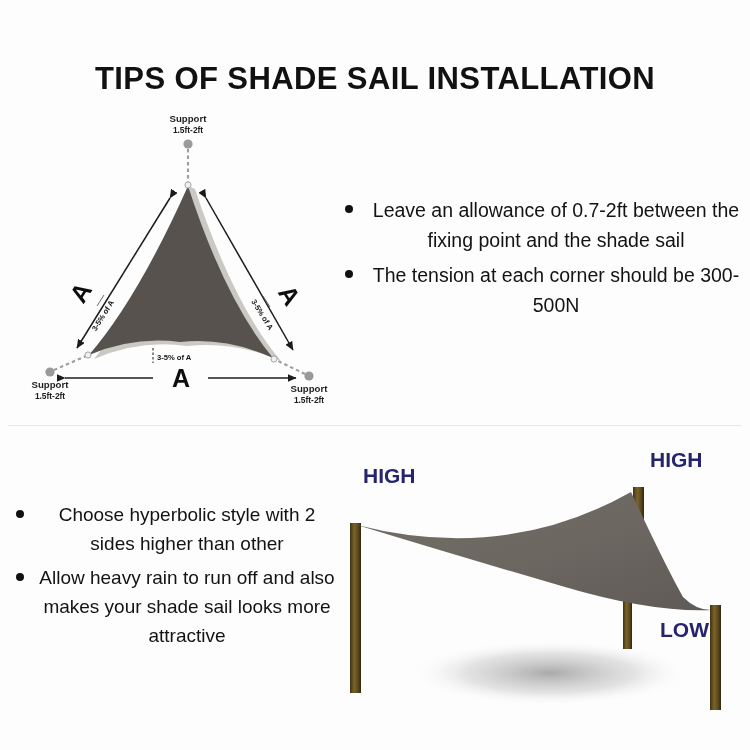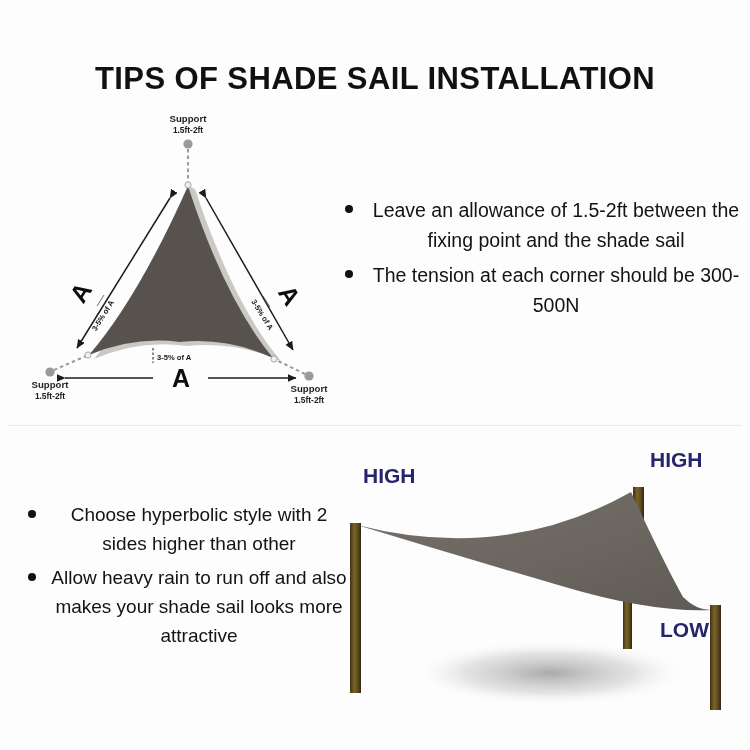--- a/index.html
+++ b/index.html
@@ -39,21 +39,21 @@
     width: 734px;
     height: 1px;
     background: #e9e9e9;
   }
 
   
   .panel { position: absolute; text-align: center; }
 
   #panel-triangle { left: 20px;  top: 110px; width: 340px; height: 305px; }
   #panel-tips-top { left: 345px; top: 195px; width: 400px; height: 195px; }
-  #panel-tips-bottom { left: 28px; top: 500px; width: 320px; height: 185px; }
+  #panel-tips-bottom { left: 16px; top: 500px; width: 320px; height: 185px; }
   #panel-hyperbolic { left: 335px; top: 435px; width: 415px; height: 300px; }
 
   
   ul.bullets {
     list-style: none;
     margin: 0;
     padding: 0;
   }
   ul.bullets li {
     position: relative;
@@ -180,21 +180,21 @@
 
       <line x1="133" y1="238" x2="133" y2="253" stroke="#2a2a2a" stroke-width="1.1" stroke-dasharray="2.5,2"></line>
       <text class="lbl-pct" x="137" y="250" text-anchor="start">3-5% of A</text>
     </svg>
   </div>
 
   <div class="panel" id="panel-tips-top">
     <ul class="bullets">
       <li>
         <span class="dot"></span>
-        <span>Leave an allowance of 1.5-2ft between the fixing point and the shade sail</span>
+        <span>Leave an allowance of 0.7-2ft between the fixing point and the shade sail</span>
       </li>
       <li>
         <span class="dot"></span>
         <span>The tension at each corner should be 300-500N</span>
       </li>
     </ul>
   </div>
 
   <div class="panel" id="panel-tips-bottom">
     <ul class="bullets">

